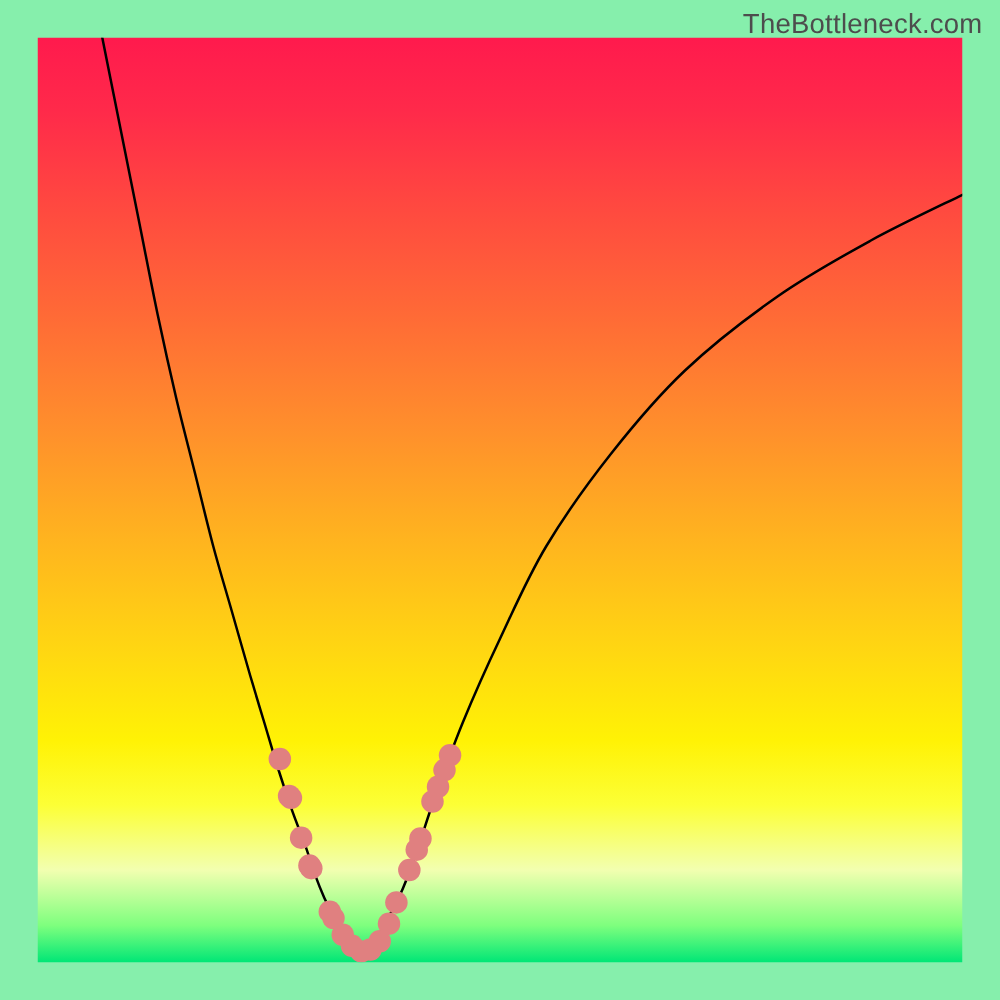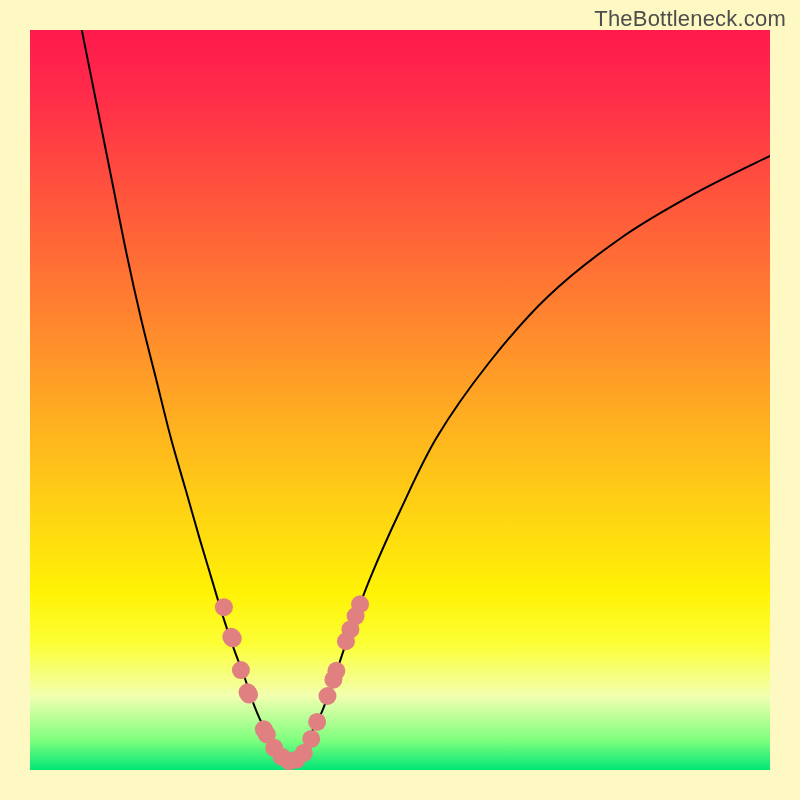--- a/index.html
+++ b/index.html
@@ -8,21 +8,21 @@
     width: 800px;
     height: 800px;
     overflow: hidden;
     background: #000;
     font-family: Arial, Helvetica, sans-serif;
   }
   .frame {
     position: relative;
     width: 800px;
     height: 800px;
-    background: #fef9c3;
+    background: #86efac;
     text-align: right;
   }
   .plot-area {
     position: absolute;
     left: 30px;
     top: 30px;
     width: 740px;
     height: 740px;
     overflow: hidden;
   }

